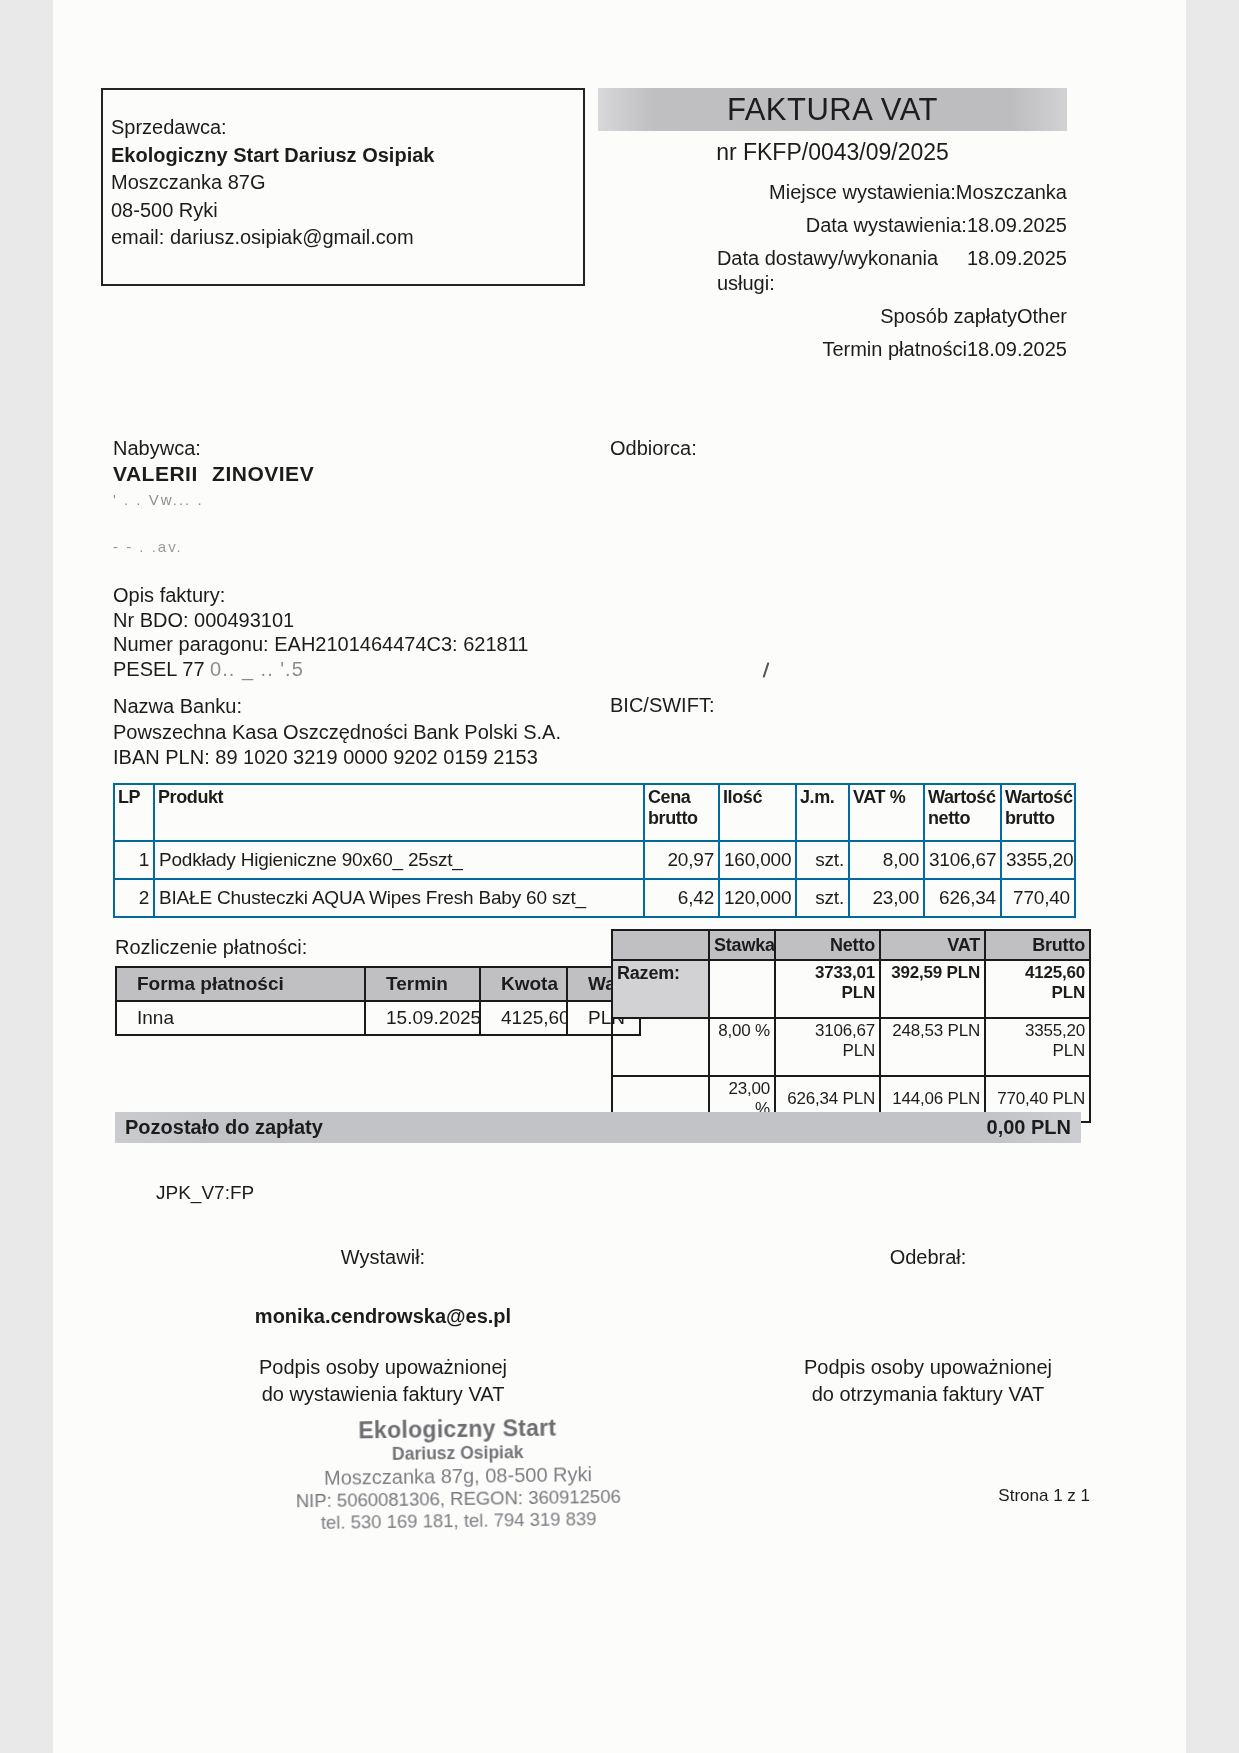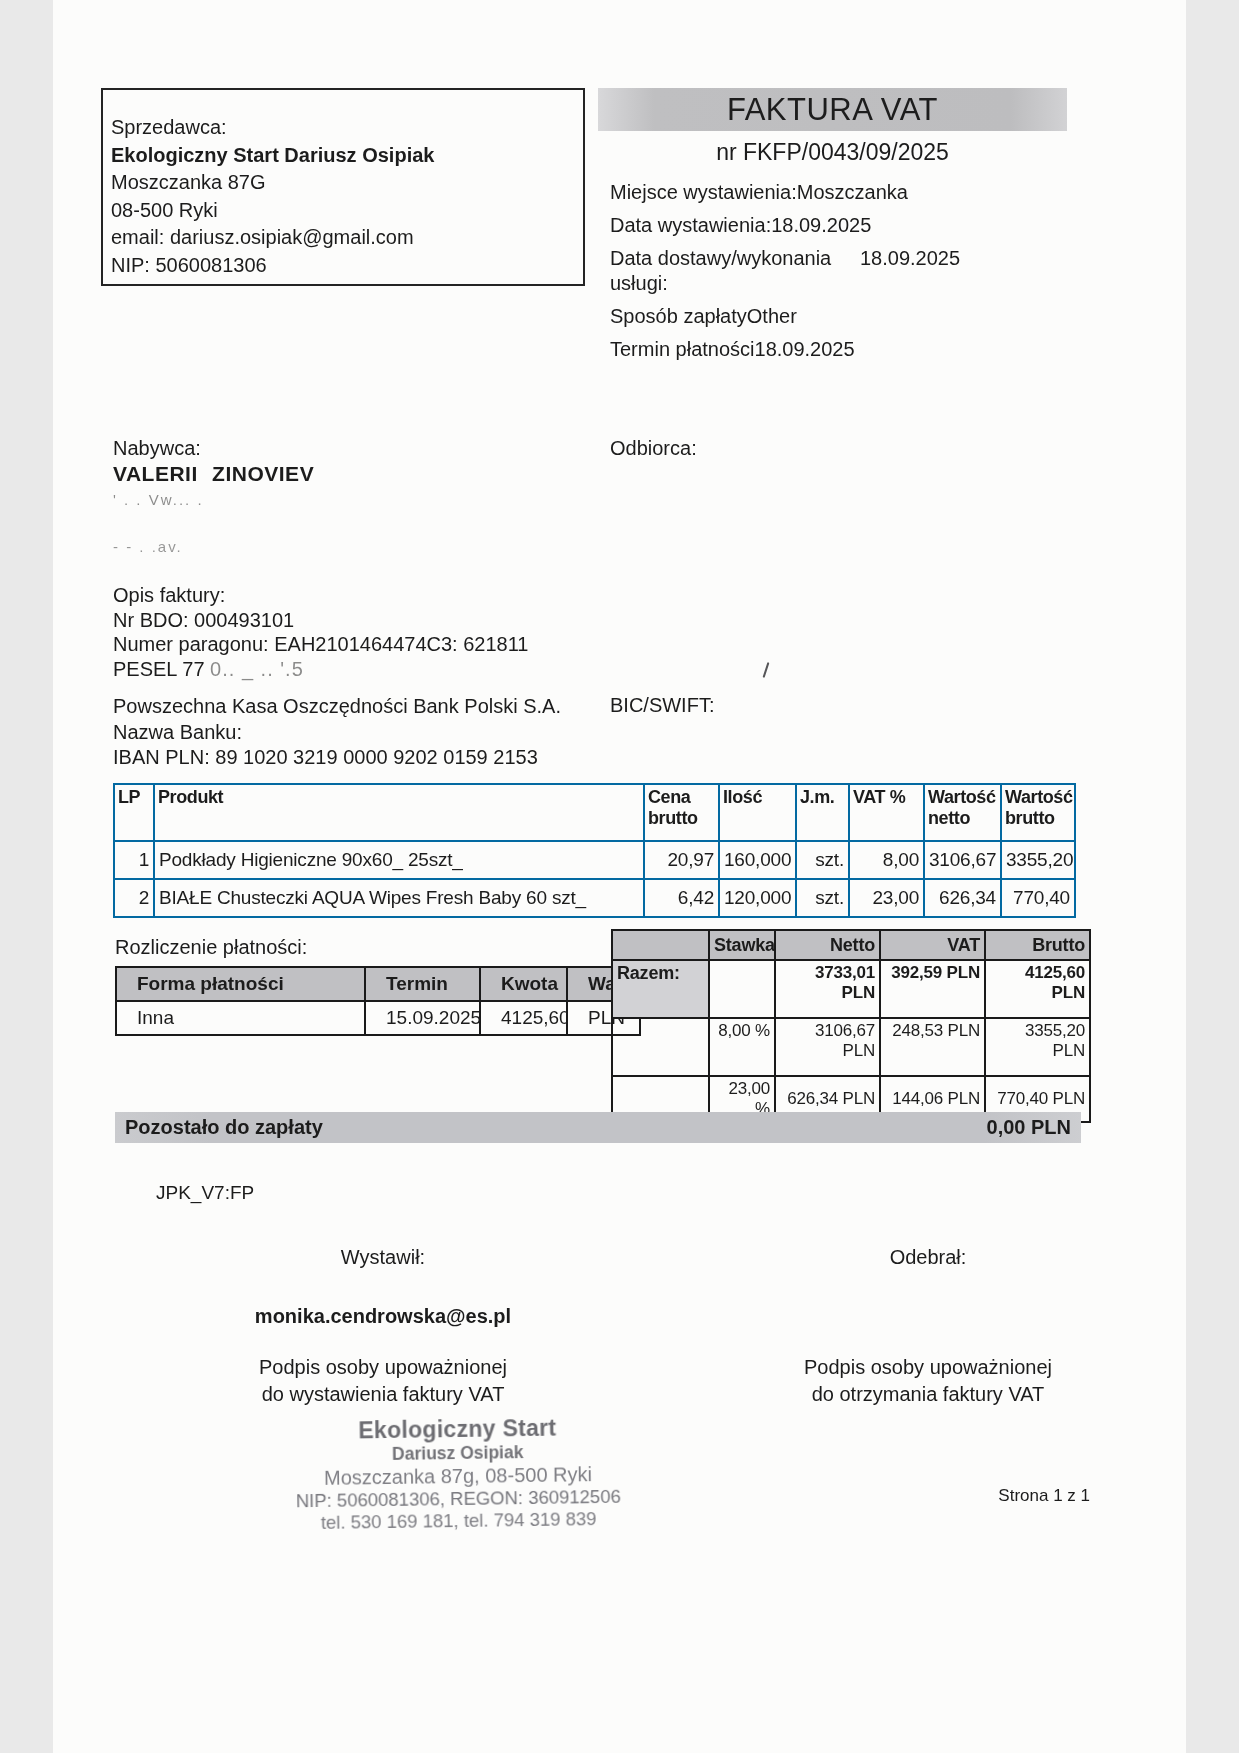--- a/index.html
+++ b/index.html
@@ -14,21 +14,21 @@
     font-size:20px;line-height:27.5px;}
   .bold{font-weight:bold;}
   
   .title-bar{position:absolute;left:545px;top:88px;width:469px;height:43px;
     background:linear-gradient(90deg,#d8d8da 0%,#bfbfc1 12%,#bdbdbf 88%,#d2d2d4 100%);
     text-align:center;font-size:31px;line-height:43px;color:#1d1d1d;letter-spacing:.5px;}
   .invoice-number{position:absolute;left:545px;top:139px;width:469px;text-align:center;
     font-size:23px;}
   
   .details{position:absolute;left:557px;top:180px;width:457px;font-size:20px;}
-  .detail-row{display:flex;justify-content:flex-start;margin-bottom:8px;line-height:25px;}
+  .detail-row{display:flex;justify-content:flex-end;margin-bottom:8px;line-height:25px;}
   .detail-label{max-width:250px;}
   .detail-value{text-align:right;white-space:nowrap;}
   
   .buyer{position:absolute;left:60px;top:435px;font-size:20px;line-height:26px;}
   .buyer-name{font-weight:bold;font-size:21px;word-spacing:8px;letter-spacing:.5px;}
   .redacted{opacity:.5;filter:blur(.5px);font-size:15px;letter-spacing:2px;}
   .redacted2{margin-top:21px;opacity:.45;}
   .recipient-label{position:absolute;left:557px;top:437px;font-size:20px;}
   
   .opis{position:absolute;left:60px;top:583px;font-size:20px;line-height:24.5px;}
@@ -90,21 +90,20 @@
 <body>
 
 <div class="page">
 
   <div class="seller-box">
     <div>Sprzedawca:</div>
     <div class="bold">Ekologiczny Start Dariusz Osipiak</div>
     <div>Moszczanka 87G</div>
     <div>08-500 Ryki</div>
     <div>email: dariusz.osipiak@gmail.com</div>
-    <div>NIP: 5060081306</div>
   </div>
 
   <div class="title-bar">FAKTURA VAT</div>
   <div class="invoice-number">nr FKFP/0043/09/2025</div>
 
   <div class="details">
     <div class="detail-row">
       <div class="detail-label">Miejsce wystawienia:</div>
       <div class="detail-value">Moszczanka</div>
     </div>
@@ -135,22 +134,22 @@
   <div class="recipient-label">Odbiorca:</div>
 
   <div class="opis">
     <div>Opis faktury:</div>
     <div>Nr BDO: 000493101</div>
     <div>Numer paragonu: EAH2101464474C3: 621811</div>
     <div><span>PESEL 77</span> <span class="pesel-redacted">0.. _ .. '.5</span></div>
   </div>
 
   <div class="bank">
+    <div>Nazwa Banku:</div>
     <div>Powszechna Kasa Oszczędności Bank Polski S.A.</div>
-    <div>Nazwa Banku:</div>
     <div>IBAN PLN: 89 1020 3219 0000 9202 0159 2153</div>
   </div>
   <div class="bic">BIC/SWIFT:</div>
   <div class="pen-mark"></div>
 
   <table class="items-table">
     <colgroup>
       <col style="width:40px">
         <col style="width:490px">
         <col style="width:75px">

